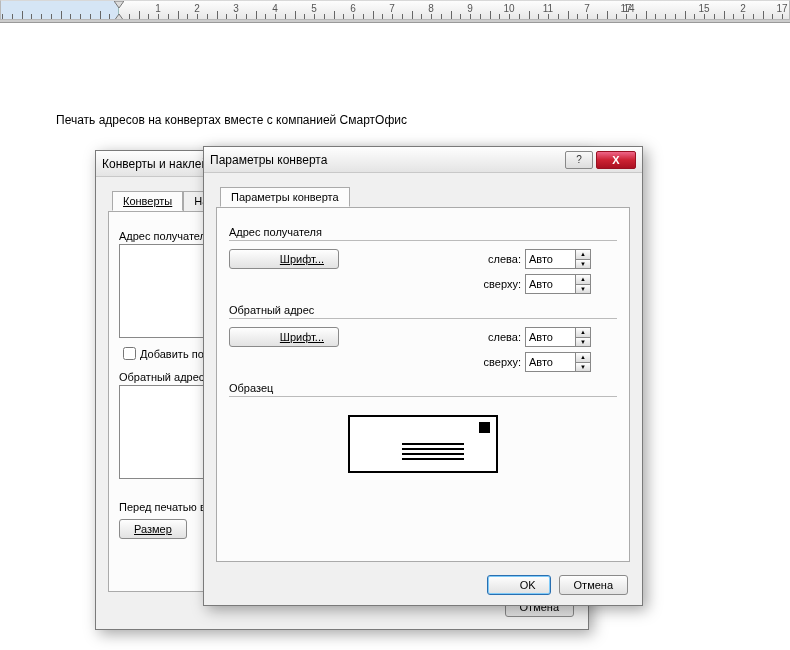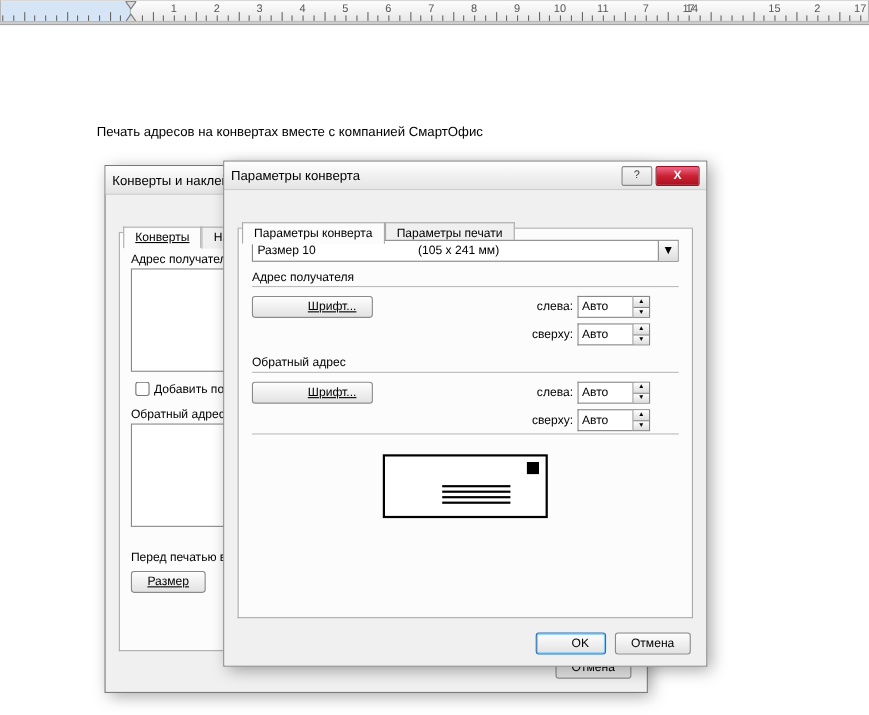--- a/index.html
+++ b/index.html
@@ -13,35 +13,35 @@
 .tick.mid { height: 8px; }
 .tick-label { position: absolute; top: 2px; font-size: 10px; color: #555; transform: translateX(-50%); }
 .ruler-margin-left { position: absolute; left: 0; top: 0; height: 100%; background: #d5e5f5; border-right: 1px solid #9bb; }
 .indent-marker { position: absolute; width: 10px; height: 8px; }
 .indent-top { top: 0; }
 .indent-top svg { display: block; }
 .indent-bottom { bottom: 0; }
 
 
 .doc-area { background: #fff; padding-top: 90px; }
-.doc-text { margin-left: 88px; font-size: 12px; color: #000; }
+.doc-text { margin-left: 56px; font-size: 12px; color: #000; }
 
 
 .dialog { position: absolute; background: #f0f0f0; border: 1px solid #7a7a7a; box-shadow: 4px 4px 14px rgba(0,0,0,0.35); }
 .dialog-title { height: 26px; background: linear-gradient(to bottom, #fefefe, #e4e4e4); border-bottom: 1px solid #c8c8c8; display: flex; align-items: center; padding: 0 6px; font-size: 12px; }
 .dialog-title .spacer { flex: 1; }
 .title-btn { width: 28px; height: 18px; border: 1px solid #888; border-radius: 2px; margin-left: 3px; display: flex; align-items: center; justify-content: center; font-size: 10px; }
 .title-btn.help { background: linear-gradient(to bottom, #f8f8f8, #ddd); color: #333; }
 .title-btn.close { width: 40px; background: linear-gradient(to bottom, #e68, #c23, #a12); color: #fff; border-color: #912; font-weight: bold; font-size: 11px; }
 .dialog-body { padding: 10px 12px 12px 12px; }
 
 
 .under-dlg { left: 95px; top: 150px; width: 494px; height: 480px; }
 .tabs { display: flex; border-bottom: 1px solid #aaa; padding-left: 4px; padding-top: 4px; }
-.tab { background: #f0f0f0; border: 1px solid #aaa; border-bottom: none; padding: 3px 10px; margin-right: 0; font-size: 11px; position: relative; top: 15px; }
+.tab { background: #f0f0f0; border: 1px solid #aaa; border-bottom: none; padding: 3px 10px; margin-right: 0; font-size: 11px; position: relative; top: 0; }
 .tab.active { background: #fcfcfc; border-bottom: 1px solid #fcfcfc; z-index: 2; }
 .fieldset-label { font-size: 11px; margin: 8px 0 2px 0; }
 .textarea-box { border: 1px solid #888; background: #fff; width: 230px; height: 94px; }
 .checkbox-row { display: flex; align-items: center; margin: 6px 0; }
 .checkbox-row input { margin-right: 4px; }
 .btn { background: linear-gradient(to bottom, #fefefe, #e2e2e2); border: 1px solid #8a8a8a; border-radius: 3px; padding: 3px 14px; font-size: 11px; min-width: 64px; text-align: right; }
 .btn.default { border: 1px solid #2a6fb0; box-shadow: inset 0 0 0 1px #7ecaf9; }
 .under-footer { position: absolute; bottom: 12px; right: 14px; display: flex; gap: 6px; }
 
 
@@ -221,28 +221,22 @@
 <div class="dialog top-dlg">
   <div class="dialog-title">
     <span>Параметры конверта</span>
     <div class="spacer"></div>
     <div class="title-btn help">?</div>
     <div class="title-btn close">X</div>
   </div>
   <div class="dialog-body">
     <div class="tabs">
       <div class="tab active"><span>Параметры конверта</span></div>
-      <div class="tab"><span>Параметры печати</span></div>
     </div>
     <div class="tab-panel">
-      <div class="select">
-        <span>Размер 10</span>
-        <span style="position:absolute;left:150px;">(105 x 241 мм)</span>
-        <div class="dd">▼</div>
-      </div>
 
       <div class="group-label" style="margin-top:8px;">Адрес получателя</div>
       <div class="group-line"></div>
       <div class="grid2">
         <span class="btn"><span class="underl">Шрифт...</span></span>
         <span></span>
         <span class="lbl" style="text-align:right;"><span>слева:</span></span>
         <div class="spinner">
           <input value="Авто" style="">
           <div class="spin-btn-col">
@@ -284,20 +278,21 @@
         <div class="spinner">
           <input value="Авто" style="">
           <div class="spin-btn-col">
               <div class="spin-btn">▲</div>
               <div class="spin-btn">▼</div>
             </div>
         </div>
           <span></span>
       </div>
 
+      <div class="group-label" style="margin-top:10px;">Образец</div>
       <div class="group-line"></div>
       <div class="preview">
         <div class="envelope">
           <div class="stamp"></div>
           <div class="address-lines">
             <div></div>
               <div></div>
               <div></div>
               <div></div>
           </div>

